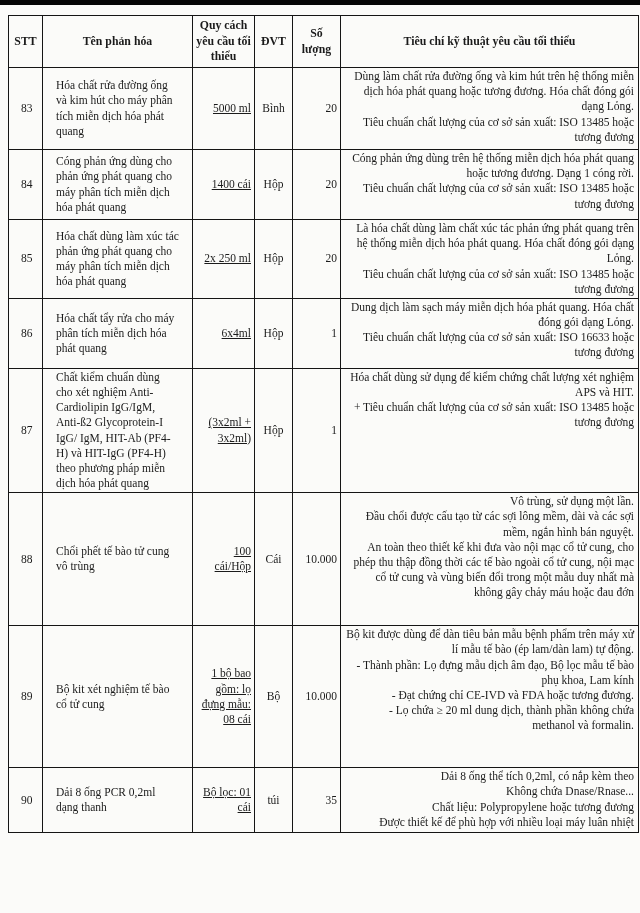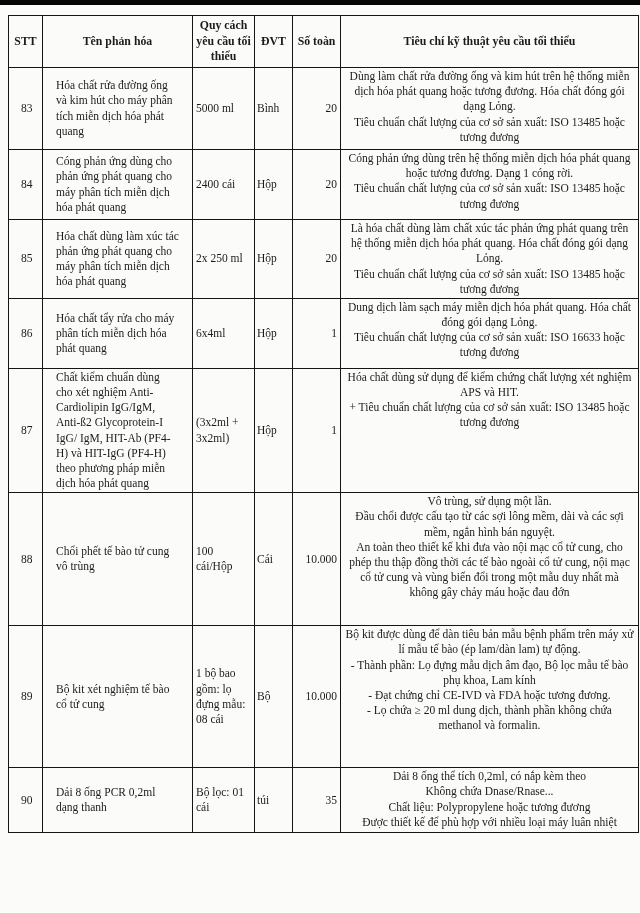--- a/index.html
+++ b/index.html
@@ -41,25 +41,25 @@
   .doc-table tbody tr:nth-child(2){height:70px;}
   .doc-table tbody tr:nth-child(3){height:70px;}
   .doc-table tbody tr:nth-child(4){height:70px;}
   .doc-table tbody tr:nth-child(5){height:122px;}
   .doc-table tbody tr:nth-child(6){height:133px;}
   .doc-table tbody tr:nth-child(7){height:142px;}
   .doc-table tbody tr:nth-child(8){height:65px;}
 
   td.col-stt{text-align:center;vertical-align:middle;padding:1px 12px;}
   td.col-name{text-align:left;vertical-align:middle;padding:1px 13px;}
-  td.col-spec{text-align:left;vertical-align:middle;padding:1px 3px;}
-  td.col-unit{vertical-align:middle;padding:1px 2px;}
+  td.col-spec{text-align:right;vertical-align:middle;padding:1px 3px;text-decoration:underline;}
+  td.col-unit{text-align:center;vertical-align:middle;padding:1px 2px;}
   td.col-qty{text-align:right;vertical-align:middle;padding:1px 3px 1px 1px;}
   td.col-criteria{
-    text-align:center;vertical-align:top;
+    text-align:right;vertical-align:top;
     padding:1px 4px 1px 4px;
     white-space:pre-line;
   }
   td{white-space:pre-line;}
 </style>
 </head>
 <body>
 
 <div class="scan-bar"></div>
 
@@ -71,38 +71,38 @@
     <col style="width:38px">
     <col style="width:48px">
     <col style="width:298px">
   </colgroup>
   <thead>
     <tr>
       <th>STT</th>
       <th>Tên phản hóa</th>
       <th>Quy cách yêu cầu tối thiểu</th>
       <th>ĐVT</th>
-      <th>Số toàn</th>
+      <th>Số lượng</th>
       <th>Tiêu chí kỹ thuật yêu cầu tối thiểu</th>
     </tr>
   </thead>
   <tbody>
       <tr>
         <td class="col-stt">83</td>
         <td class="col-name">Hóa chất rửa đường ống và kim hút cho máy phân tích miễn dịch hóa phát quang</td>
         <td class="col-spec">5000 ml</td>
         <td class="col-unit">Bình</td>
         <td class="col-qty">20</td>
         <td class="col-criteria">Dùng làm chất rửa đường ống và kim hút trên hệ thống miễn dịch hóa phát quang hoặc tương đương. Hóa chất đóng gói dạng Lỏng.
 Tiêu chuẩn chất lượng của cơ sở sản xuất: ISO 13485 hoặc tương đương</td>
       </tr>
       <tr>
         <td class="col-stt">84</td>
         <td class="col-name">Cóng phản ứng dùng cho phản ứng phát quang cho máy phân tích miễn dịch hóa phát quang</td>
-        <td class="col-spec">2400 cái</td>
+        <td class="col-spec">1400 cái</td>
         <td class="col-unit">Hộp</td>
         <td class="col-qty">20</td>
         <td class="col-criteria">Cóng phản ứng dùng trên hệ thống miễn dịch hóa phát quang hoặc tương đương. Dạng 1 cóng rời.
 Tiêu chuẩn chất lượng của cơ sở sản xuất: ISO 13485 hoặc tương đương</td>
       </tr>
       <tr>
         <td class="col-stt">85</td>
         <td class="col-name">Hóa chất dùng làm xúc tác phản ứng phát quang cho máy phân tích miễn dịch hóa phát quang</td>
         <td class="col-spec">2x 250 ml</td>
         <td class="col-unit">Hộp</td>

